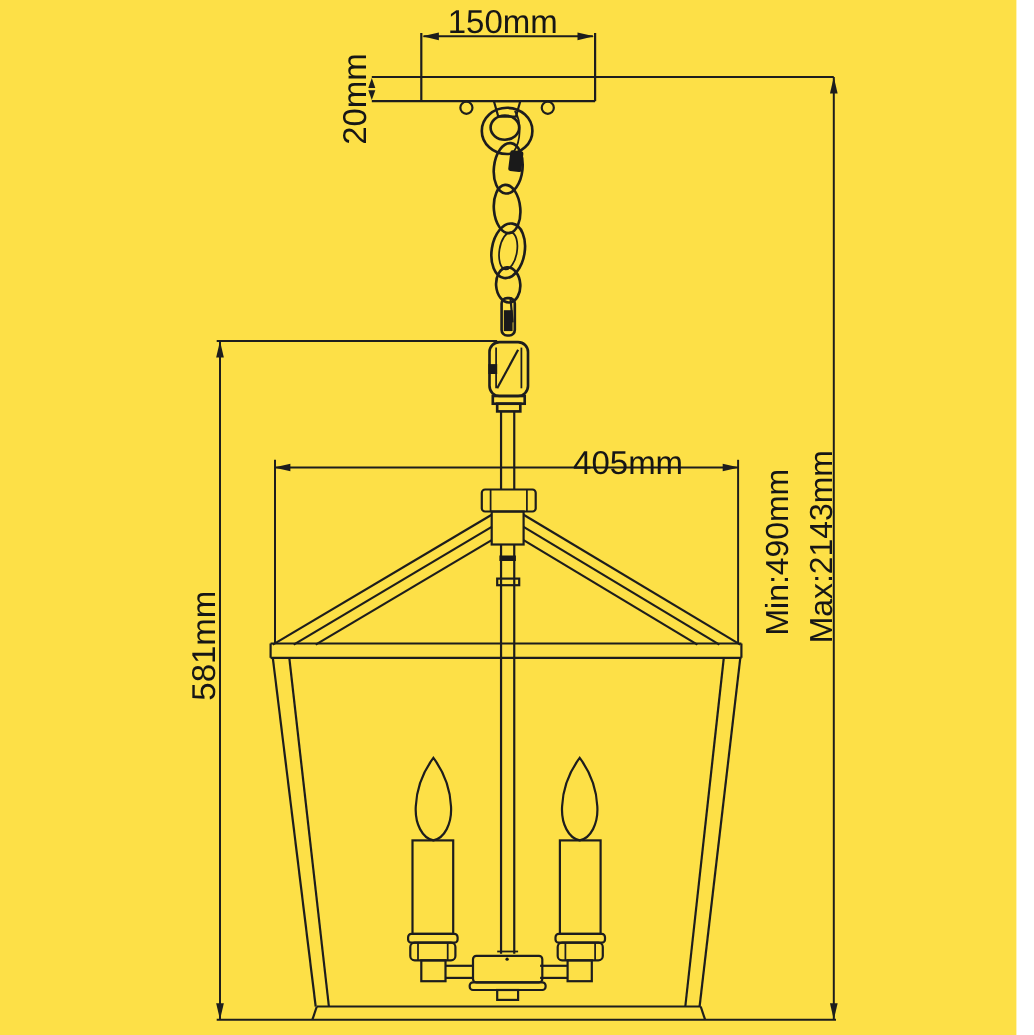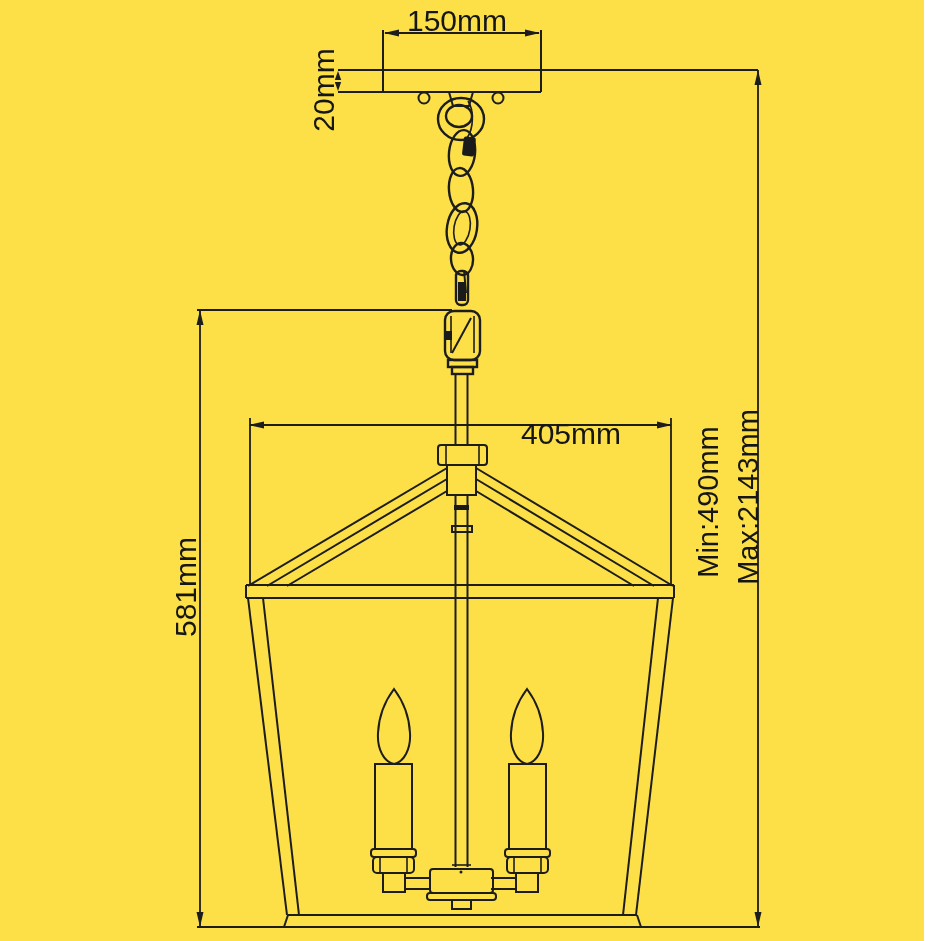--- a/index.html
+++ b/index.html
@@ -179,20 +179,20 @@
       <path d="M758,70 V927"></path>
       <polygon points="758,70 754.5,85 761.5,85" fill="#1d1d1d" stroke="none"></polygon>
       <polygon points="758,927 754.5,912 761.5,912" fill="#1d1d1d" stroke="none"></polygon>
     </g>
   </svg>
 
   <div class="lbl" style="left:457px;top:21px;">150mm</div>
 
   <div class="lbl vert" style="left:324px;top:90px;">20mm</div>
 
-  <div class="lbl" style="left:571px;top:434px;">405mm</div>
+  <div class="lbl" style="left:571px;top:422px;">405mm</div>
 
   <div class="lbl vert" style="left:186px;top:587px;">581mm</div>
 
   <div class="lbl vert small" style="left:708px;top:502px;">Min:490mm</div>
 
   <div class="lbl vert small" style="left:748px;top:497px;">Max:2143mm</div>
 </div>
 
 </body></html>

